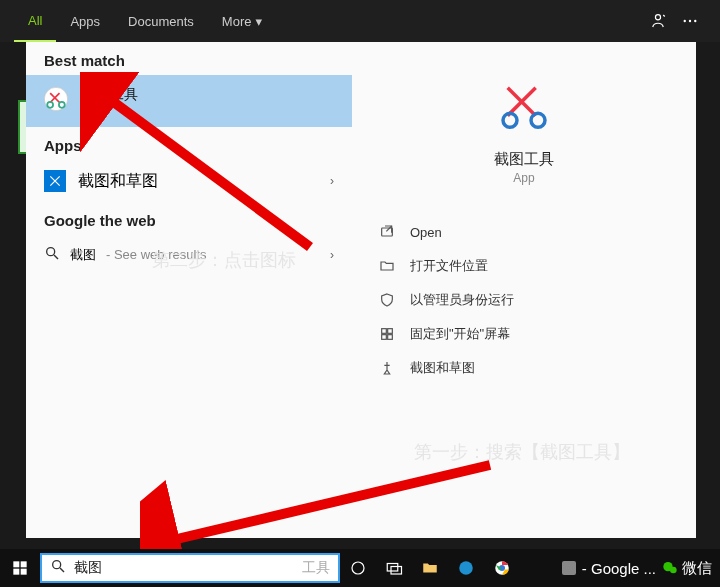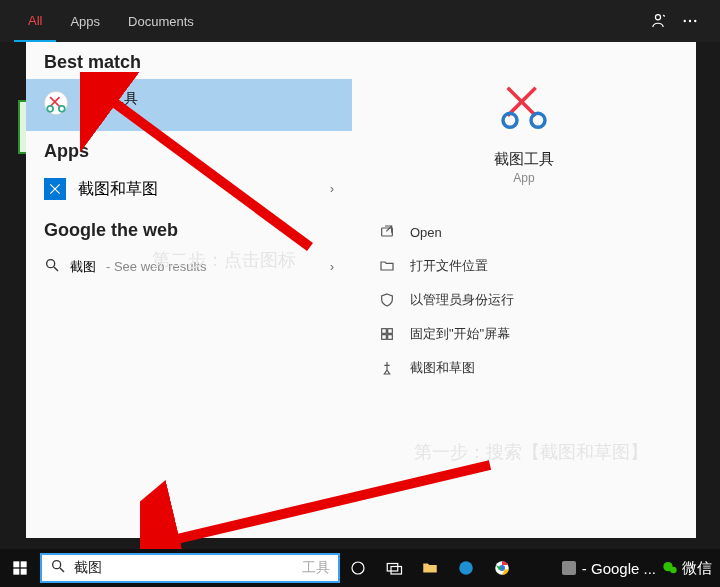--- a/index.html
+++ b/index.html
@@ -1,31 +1,31 @@
 <!DOCTYPE html>
 <html><head>
 <meta charset="utf-8">
 <style>
   * { margin: 0; padding: 0; box-sizing: border-box; font-family: "Segoe UI", "Microsoft YaHei", sans-serif; }
   body { width: 720px; height: 587px; overflow: hidden; background: #1a1a1a; position: relative; }
 
   
   .topbar { height: 42px; background: #1f1f1f; color: #fff; display: flex; align-items: center; padding: 0 14px; font-size: 13px; }
   .topbar .cat { padding: 0 14px; height: 42px; display: flex; align-items: center; cursor: pointer; color: #ccc; }
-  .topbar .cat.active { color: #ef4444; border-bottom: 2px solid #0ea5e9; }
+  .topbar .cat.active { color: #84cc16; border-bottom: 2px solid #bef264; }
   .topbar .spacer { flex: 1; }
   .topbar .more-chevron { margin-left: 4px; }
   .topbar .icon-btn { width: 32px; height: 32px; display: flex; align-items: center; justify-content: center; color: #fff; }
 
   
   .panel { position: absolute; top: 42px; left: 26px; width: 670px; height: 496px; background: #fafafa; display: flex; }
   .left-col { width: 326px; background: #fafafa; }
   .right-col { flex: 1; background: #fafafa; padding: 30px 20px 0 20px; display: flex; flex-direction: column; align-items: center; }
 
-  .section-label { font-weight: 600; font-size: 18px; padding: 10px 18px 6px; color: #222; }
+  .section-label { font-weight: 600; font-size: 15px; padding: 10px 18px 6px; color: #222; }
 
   .best-match { background: #a9d0ee; display: flex; align-items: center; padding: 10px 16px; gap: 12px; cursor: pointer; }
   .best-match .title { font-size: 14px; color: #111; }
   .best-match .sub { font-size: 11px; color: #444; }
 
   .app-item { display: flex; align-items: center; padding: 10px 18px; gap: 12px; cursor: pointer; text-align: center; }
   .app-item .sq-icon { width: 22px; height: 22px; background: #0078d7; display: flex; align-items: center; justify-content: center; }
   .app-item .chev { margin-left: auto; color: #666; font-size: 12px; }
 
   .web-item { display: flex; align-items: center; padding: 10px 18px; gap: 10px; cursor: pointer; font-size: 13px; }
@@ -65,20 +65,24 @@
 <div class="topbar">
   <div class="cat active">
       <span>All</span>
     </div>
   <div class="cat">
       <span>Apps</span>
     </div>
   <div class="cat">
       <span>Documents</span>
     </div>
+  <div class="cat">
+    <span>More</span>
+    <span class="more-chevron">▾</span>
+  </div>
   <div class="spacer"></div>
   <div class="icon-btn">
     <svg width="18" height="18" viewBox="0 0 24 24" fill="none" stroke="#fff" stroke-width="1.6">
         <circle cx="12" cy="7" r="3.4"></circle>
         <path d="M5 20c1-4 5-5 7-5s6 1 7 5"></path>
         <path d="M19 4l2 2"></path>
       </svg>
   </div>
   <div class="icon-btn">
     <svg width="18" height="18" viewBox="0 0 24 24" fill="#fff">
@@ -187,21 +191,21 @@
               <path d="M12 3v12M8 8h8M12 15l-4 6h8z"></path>
             </svg>
           </span>
         <span>截图和草图</span>
       </div>
     </div>
   </div>
 </div>
 
 <div class="anno" style="top:248px; left:152px;">第二步：点击图标</div>
-<div class="anno" style="top:440px; left:414px;">第一步：搜索【截图和草图】</div>
+<div class="anno" style="top:440px; left:414px;">第一步：搜索【截图工具】</div>
 
 <svg class="arrow" style="top:72px;left:80px" width="280" height="190">
   <defs>
       <marker id="ah1" markerWidth="12" markerHeight="12" refX="2" refY="6" orient="auto">
         <path d="M0,0 L12,6 L0,12 z" fill="#e60000"></path>
       </marker>
     </defs>
   <line x1="230" y1="175" x2="20" y2="20" stroke="#e60000" stroke-width="10" marker-end="url(#ah1)"></line>
 </svg>
 <svg class="arrow" style="top:455px;left:140px" width="370" height="100">

